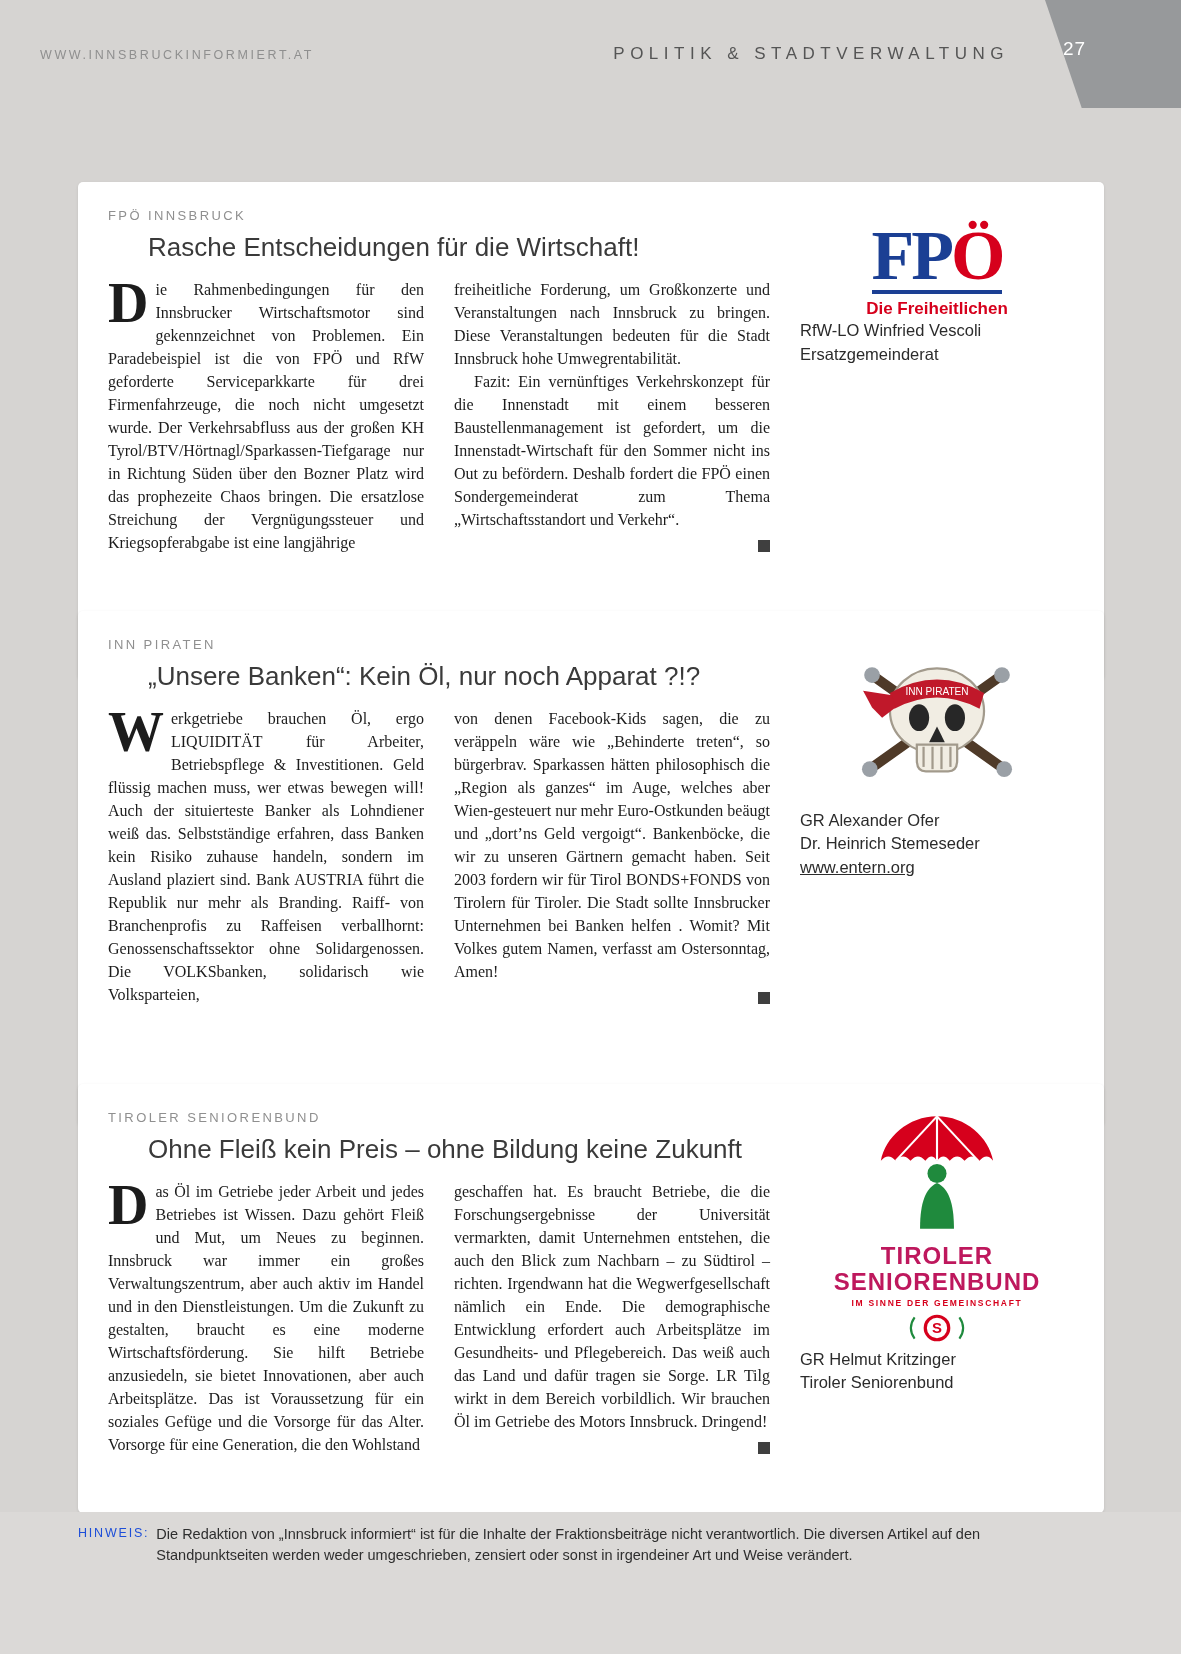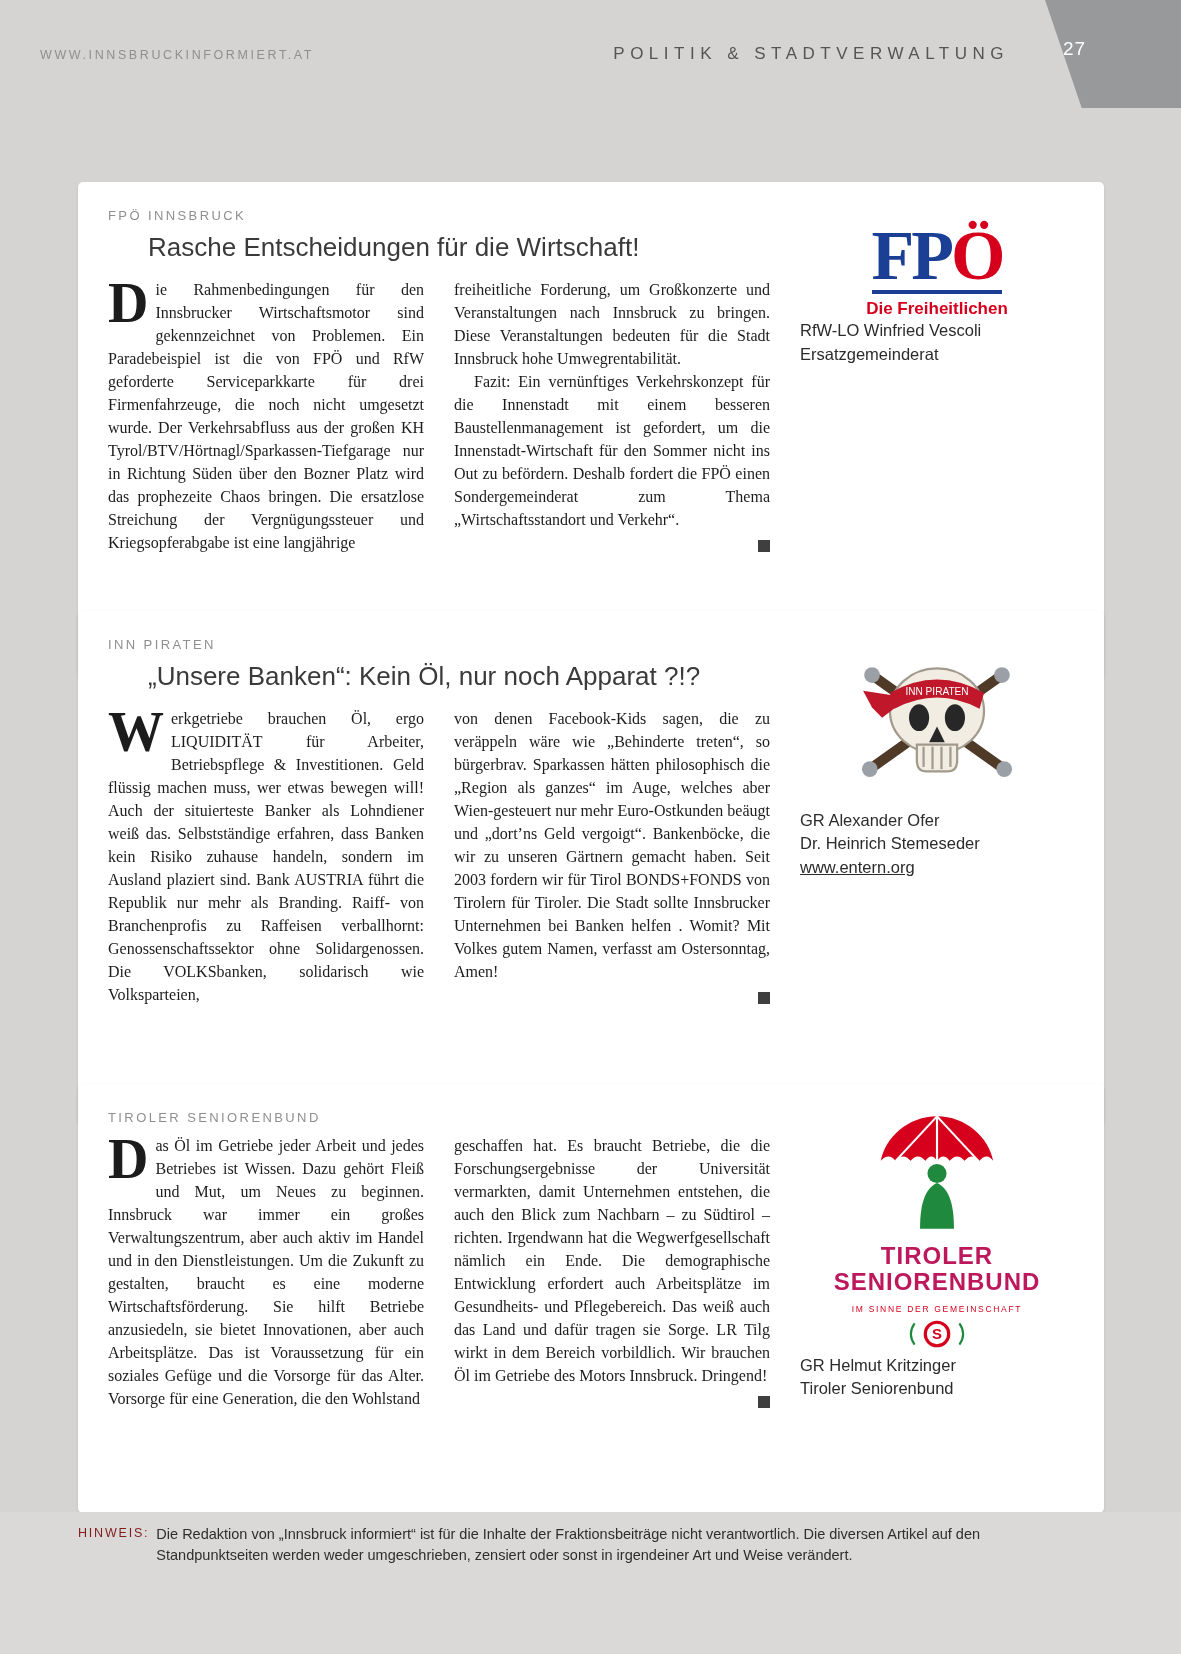--- a/index.html
+++ b/index.html
@@ -72,35 +72,35 @@
     display:inline-block; font-family:"Liberation Serif", serif; font-weight:bold;
     font-size:70px; line-height:0.92; letter-spacing:-3px;
     border-bottom:4px solid #1b3f94; padding-bottom:2px;
   }
   .fpoe-fp { color:#1b3f94; }
   .fpoe-oe { color:#d6001c; }
   .fpoe-sub { color:#d6001c; font-weight:bold; font-size:17px; margin-top:5px; }
 
   
   .sb-title { font-weight:bold; font-size:24px; letter-spacing:1px; color:#be185d; line-height:1.08; margin-top:4px; }
-  .sb-sub { color:#d6001c; font-size:8.5px; letter-spacing:1.7px; margin-top:9px; font-weight:normal; }
+  .sb-sub { color:#d6001c; font-size:8.5px; letter-spacing:1.7px; margin-top:3px; font-weight:bold; }
   .sb-emblem { margin-top:4px; }
 
   
   .footer-band {
     position:absolute; left:0; right:0; top:1512px; bottom:0;
     background:#dbd9d7;
   }
   .footer {
     position:absolute; left:78px; top:1524px; width:1026px;
     display:flex; align-items:flex-start;
   }
   .footer-label {
     flex:0 0 auto; font-size:12.5px; letter-spacing:1.8px;
-    color:#7f1d1d; padding-top:2px; margin-right:7px;
+    color:#1d4ed8; padding-top:2px; margin-right:7px;
   }
   .footer-text { font-size:14.5px; line-height:1.48; color:#2e2e2e; max-width:880px; }
 </style>
 </head>
 <body>
 
 <div class="page">
 
   <div class="site-url">WWW.INNSBRUCKINFORMIERT.AT</div>
   <div class="section-title">POLITIK &amp; STADTVERWALTUNG</div>
@@ -175,20 +175,21 @@
       <div class="caption">
         <div>GR Alexander Ofer</div>
         <div>Dr. Heinrich Stemeseder</div>
         <div class="link">www.entern.org</div>
       </div>
     </aside>
   </section>
 
   <section class="card" id="card-seniorenbund">
     <div class="kicker">TIROLER SENIORENBUND</div>
+    <h2 class="title">Ohne Fleiß kein Preis – ohne Bildung keine Zukunft</h2>
     <div class="cols">
       <div class="col">
         <p><span class="dropcap">D</span><span>as Öl im Getriebe jeder Arbeit und jedes Betriebes ist Wissen. Dazu gehört Fleiß und Mut, um Neues zu beginnen. Innsbruck war immer ein großes Verwaltungszentrum, aber auch aktiv im Handel und in den Dienstleistungen. Um die Zukunft zu gestalten, braucht es eine moderne Wirtschaftsförderung. Sie hilft Betriebe anzusiedeln, sie bietet Innovationen, aber auch Arbeitsplätze. Das ist Voraussetzung für ein soziales Gefüge und die Vorsorge für das Alter. Vorsorge für eine Generation, die den Wohlstand</span></p>
       </div>
       <div class="col">
         <p>geschaffen hat. Es braucht Betriebe, die die Forschungsergebnisse der Universität vermarkten, damit Unternehmen entstehen, die auch den Blick zum Nachbarn – zu Südtirol – richten. Irgendwann hat die Wegwerfgesellschaft nämlich ein Ende. Die demographische Entwicklung erfordert auch Arbeitsplätze im Gesundheits- und Pflegebereich. Das weiß auch das Land und dafür tragen sie Sorge. LR Tilg wirkt in dem Bereich vorbildlich. Wir brauchen Öl im Getriebe des Motors Innsbruck. Dringend!</p>
         <span class="endmark"></span>
       </div>
     </div>
     <aside class="rail">

